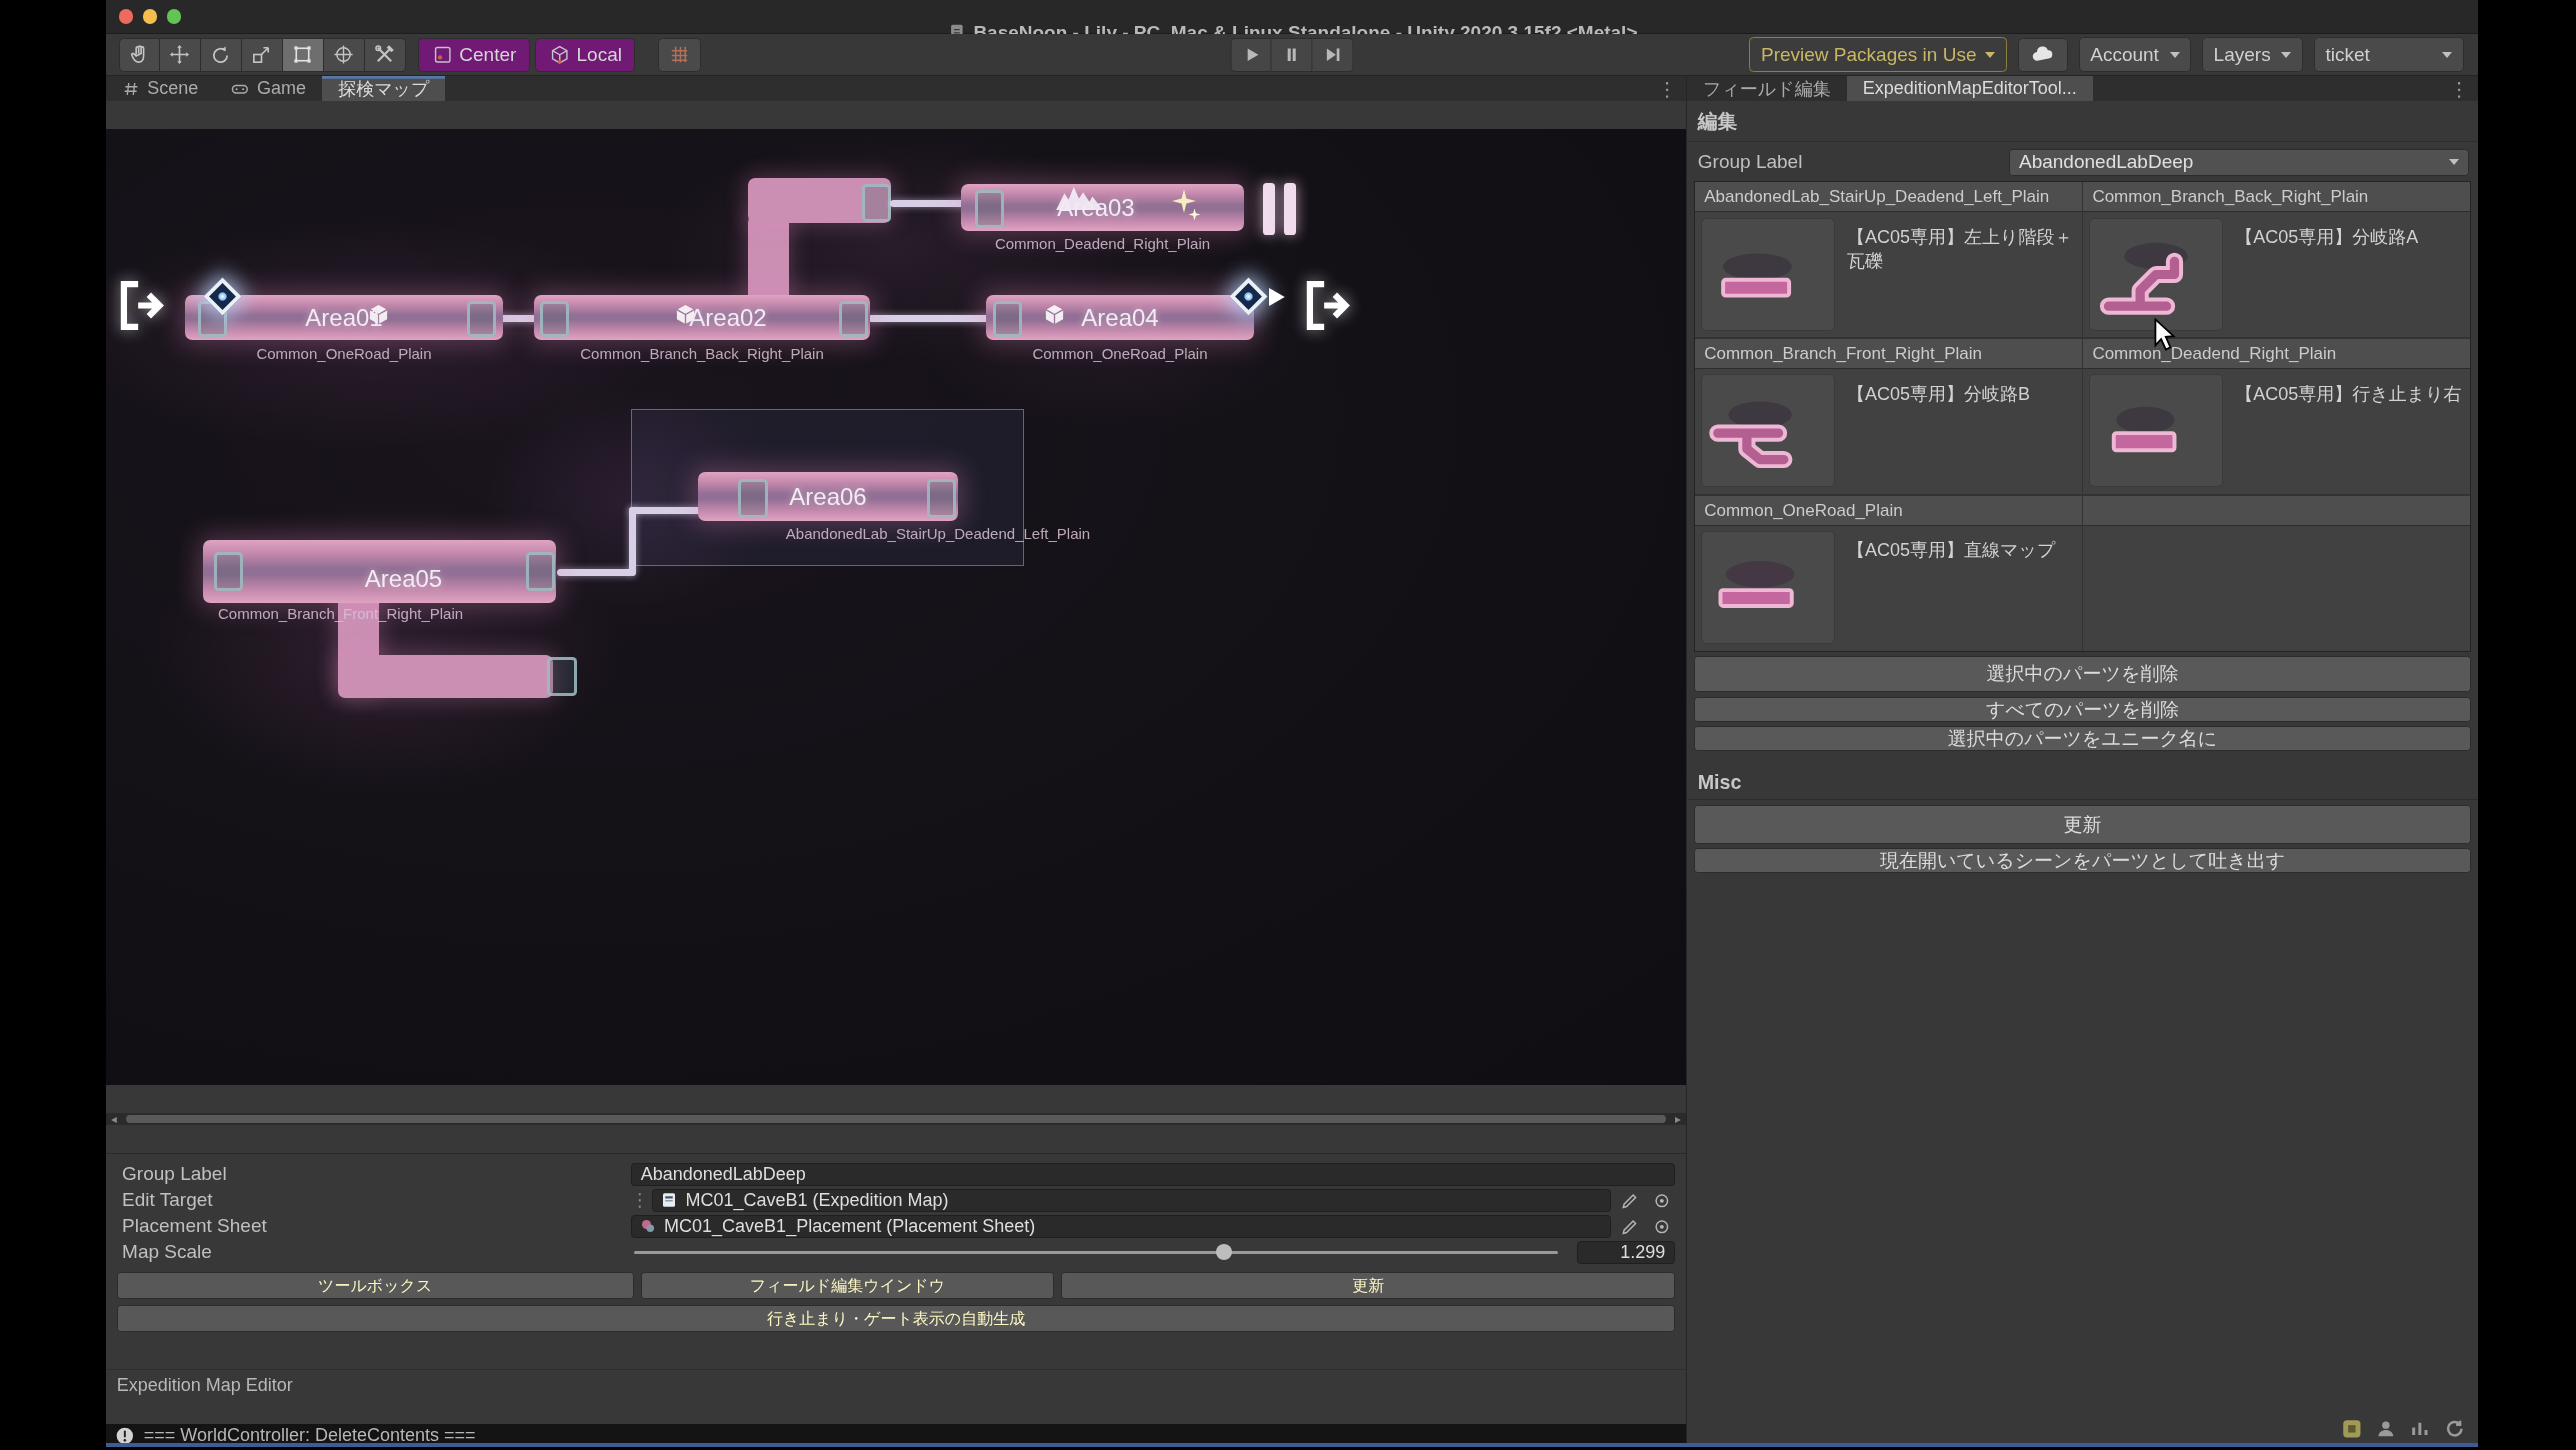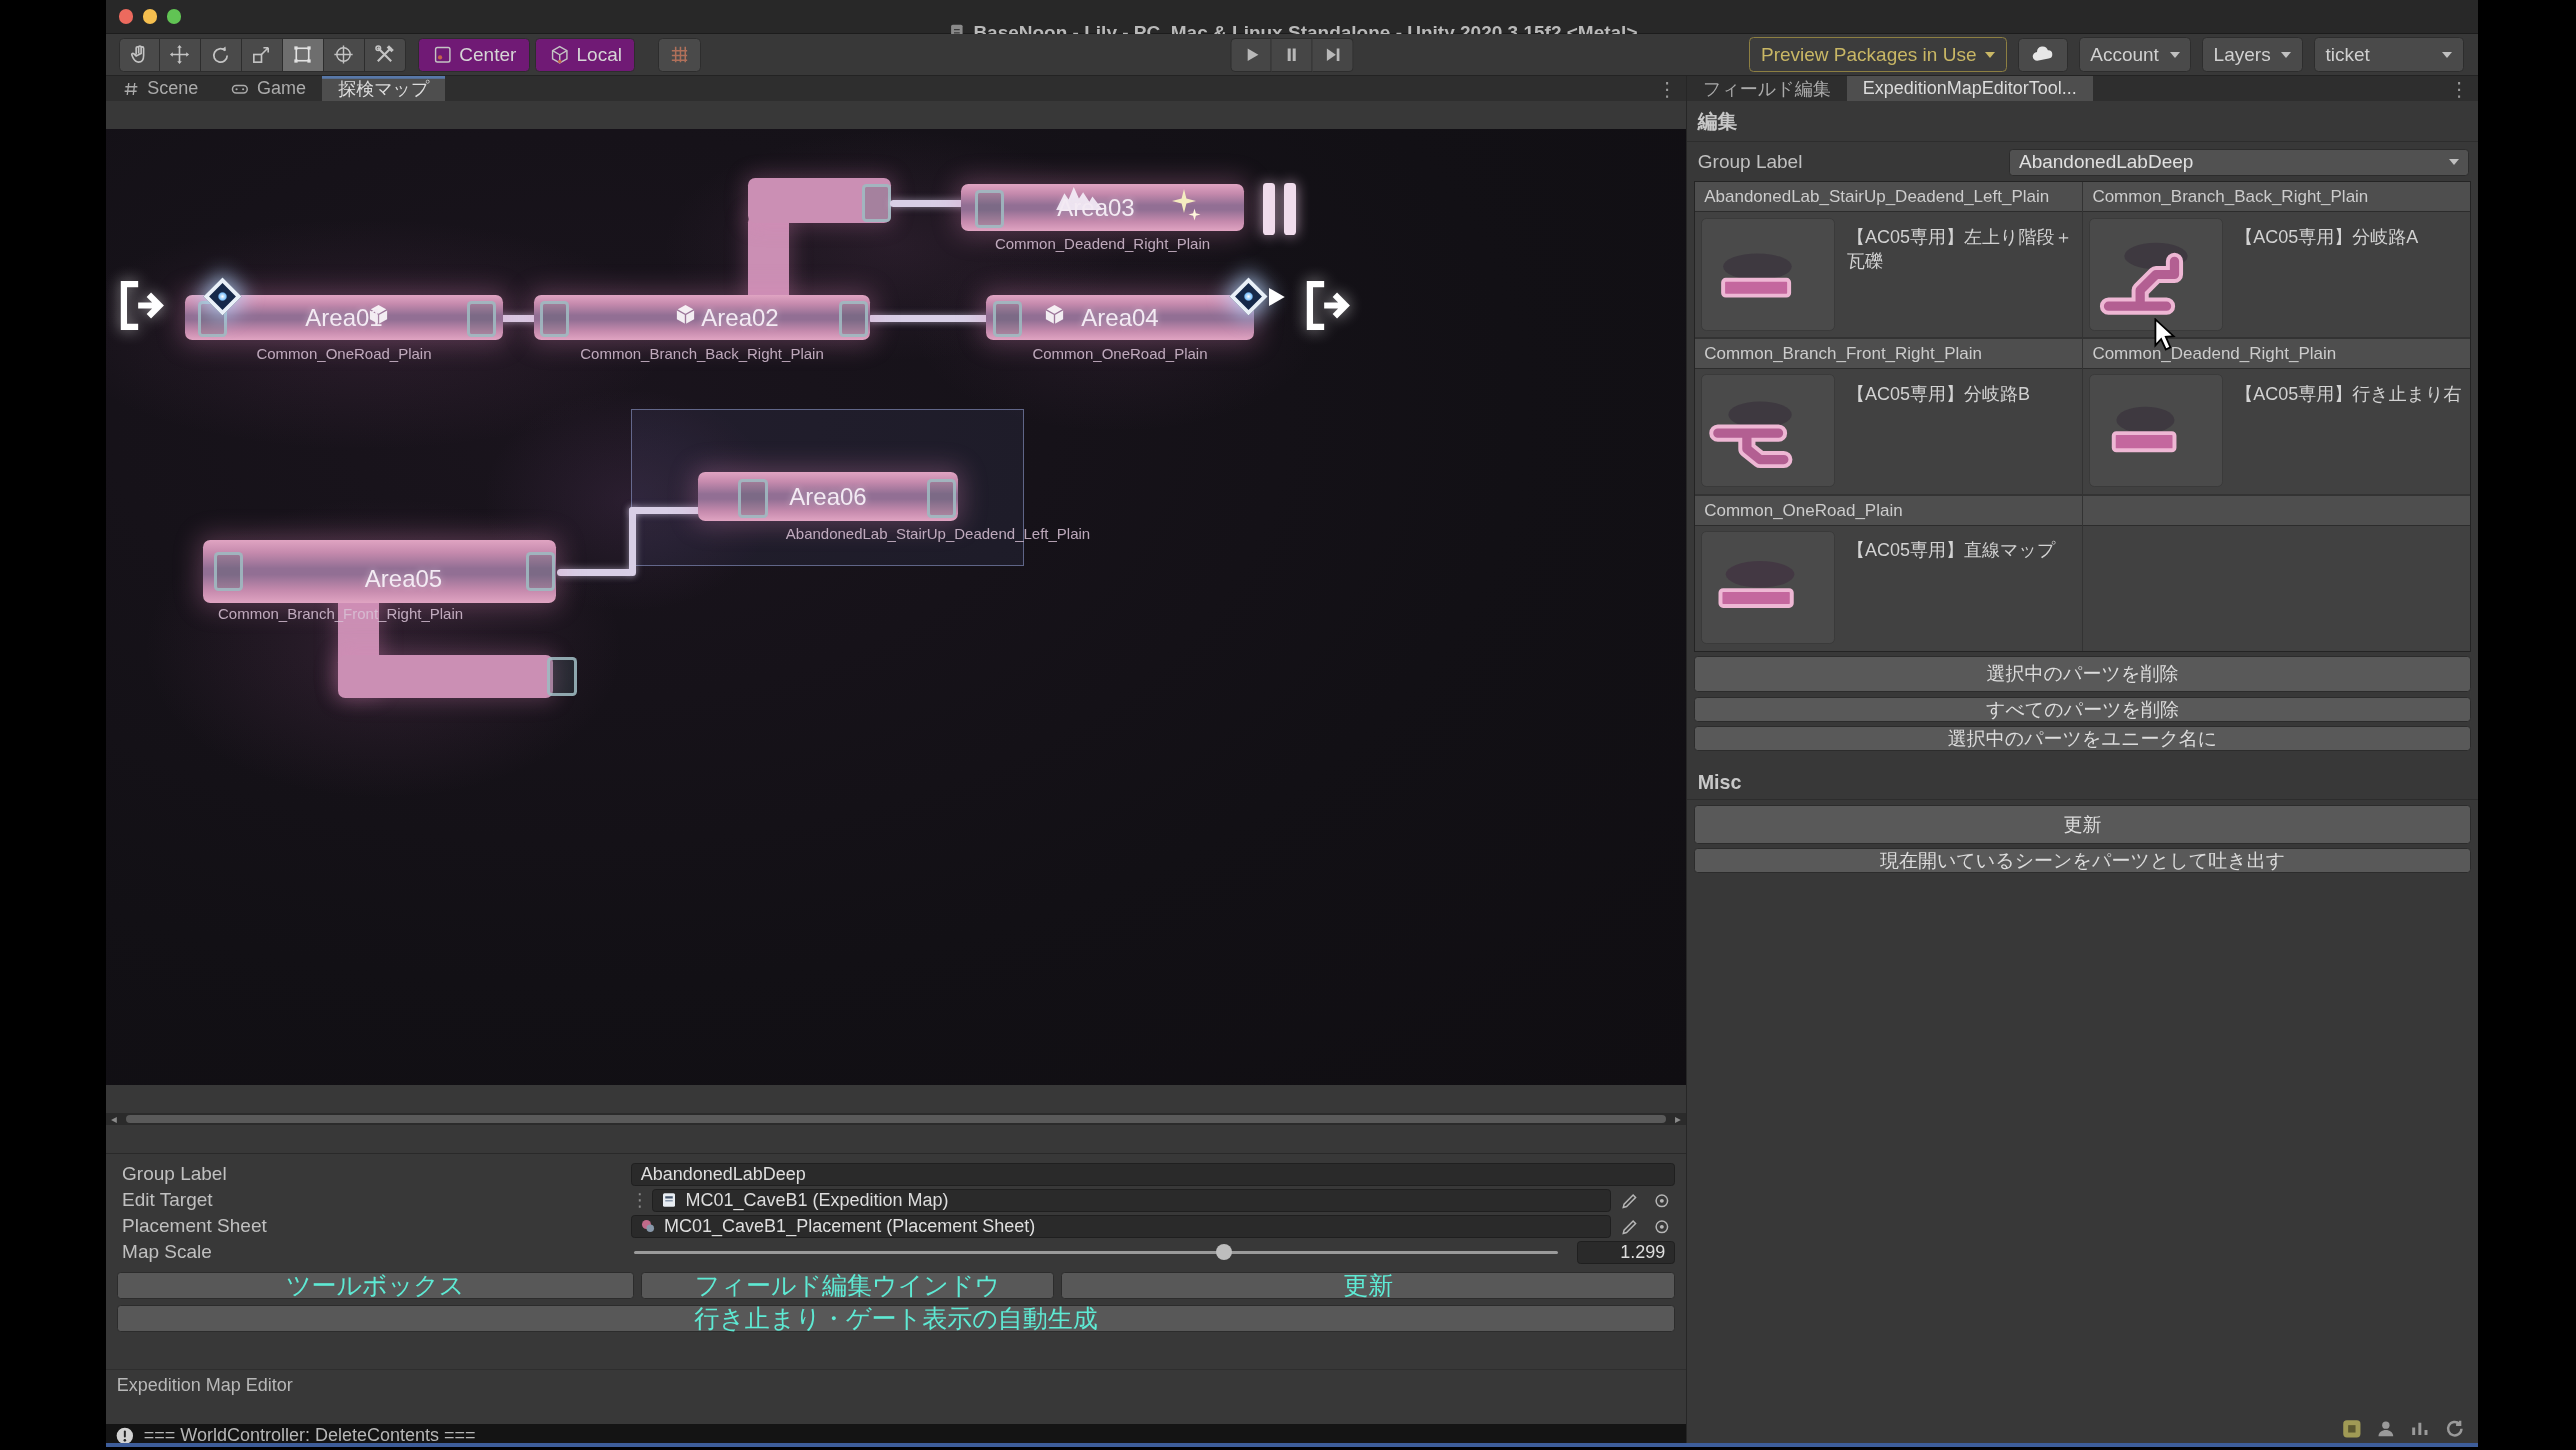--- a/index.html
+++ b/index.html
@@ -77,21 +77,21 @@
   .plabel { width: 514px; color: #c0c0c0; padding-left: 5.4px; }
   .pvalue { flex: 1; display: flex; align-items: center; gap: 5.4px; }
   .text-field { flex: 1; background: #2a2a2a; border: 0.9px solid #1f1f1f; border-radius: 3.6px; height: 23px; line-height: 21.5px; padding: 0 9px; font-size: 18px; color: #dedede; white-space: nowrap; overflow: hidden; }
   .obj-field { flex: 1; display: flex; align-items: center; gap: 7.2px; background: #2a2a2a; border: 0.9px solid #1f1f1f; border-radius: 3.6px; height: 23px; padding: 0 7.2px; font-size: 18px; color: #dedede; white-space: nowrap; overflow: hidden; }
   .mini-ico { width: 27px; height: 23px; display: flex; align-items: center; justify-content: center; }
   .drag-dots { color: #8a8a8a; font-size: 18px; width: 16px; text-align: center; }
   .slider-track { flex: 1; height: 3.6px; background: #9a9a9a; border-radius: 1.8px; position: relative; margin: 0 14.3px 0 3.6px; }
   .slider-handle { position: absolute; left: 63%; top: -6.3px; width: 16px; height: 16px; border-radius: 50%; background: #bdbdbd; }
   .slider-val { width: 98px; background: #2a2a2a; border: 0.9px solid #1f1f1f; border-radius: 3.6px; height: 23px; line-height: 21.5px; text-align: right; padding: 0 9px; font-size: 18px; color: #dedede; }
   .btn-row { display: flex; gap: 7.2px; margin-top: 6.3px; }
-  .ubtn { background: #585858; border: 0.9px solid #2c2c2c; border-radius: 3.6px; height: 27px; line-height: 25px; text-align: center; font-size: 25px; color: #5eead4; }
+  .ubtn { background: #585858; border: 0.9px solid #2c2c2c; border-radius: 3.6px; height: 27px; line-height: 25px; text-align: center; font-size: 16px; color: #fef9c3; }
   .footer-label { flex: none; font-size: 18px; color: #b8b8b8; padding: 4.5px 10.7px; border-top: 0.9px solid #2e2e2e; height: 27px; }
   .statusbar { flex: none; height: 23px; background: #141414; display: flex; align-items: center; gap: 9px; padding: 0 9px; font-size: 18px; color: #b6b6b6; }
 
   
   .rp-header { font-size: 19.7px; font-weight: bold; color: #c8c8c8; padding: 7.2px 10.7px 5.4px; border-bottom: 0.9px solid #2d2d2d; }
   .rp-row { display: flex; align-items: center; padding: 7.2px 9px 5.4px; font-size: 19px; }
   .rp-row .lbl { width: 313px; color: #c0c0c0; padding-left: 1.8px; }
   .rp-dd { flex: 1; display: flex; align-items: center; justify-content: space-between; background: #515151; border: 0.9px solid #2c2c2c; border-radius: 3.6px; height: 27px; padding: 0 9px; font-size: 19px; color: #e0e0e0; }
   .seg-tabs { display: flex; margin: 3.6px 7.2px 5.4px; border: 0.9px solid #2a2a2a; }
   .seg { flex: 1; height: 29px; line-height: 29px; text-align: center; font-size: 19px; color: #cfcfcf; background: #464646; }
@@ -301,21 +301,21 @@
         <div class="area-label" style="left:79px;top:175px;width:318px">Area01</div>
         <div class="area-sub" style="left:79px;top:216px;width:318px">Common_OneRoad_Plain</div>
 
         <div class="map-bar" style="left:428px;top:166px;width:336px;height:45px"></div>
         <div class="port" style="left:434px;top:172px;width:29px;height:36px"></div>
         <div class="port" style="left:733px;top:172px;width:29px;height:36px"></div>
         <svg class="cube-icon" style="left:568px;top:174px" width="23" height="23" viewBox="0 0 24 24">
             <path d="M12 2l9 5v10l-9 5-9-5V7z" fill="rgba(255,255,255,0.88)"></path>
             <path d="M3 7l9 5 9-5M12 12v10" stroke="#9b7599" stroke-width="1.4" fill="none"></path>
           </svg>
-        <div class="area-label" style="left:440px;top:175px;width:388px">Area02</div>
+        <div class="area-label" style="left:428px;top:175px;width:388px">Area02</div>
         <div class="area-sub" style="left:428px;top:216px;width:336px">Common_Branch_Back_Right_Plain</div>
 
         <div class="map-bar" style="left:855px;top:55px;width:283px;height:47px"></div>
         <div class="port" style="left:869px;top:61px;width:29px;height:38px"></div>
         <svg class="mtn-icon" style="left:948px;top:55px" width="52" height="27" viewBox="0 0 48 26">
             <path d="M1 25L9 9l4 6 5-12 5 11 4-6 6 9 3-5 10 13z" fill="rgba(245,240,250,0.9)"></path>
           </svg>
         <svg class="spark-icon" style="left:1060px;top:57px" width="36" height="36" viewBox="0 0 24 24">
             <path d="M12 2l1.6 6.4L20 10l-6.4 1.6L12 18l-1.6-6.4L4 10l6.4-1.6z" fill="#f5ecc0"></path>
             <path d="M19 15l.9 3.1L23 19l-3.1.9L19 23l-.9-3.1L15 19l3.1-.9z" fill="#fff7dc"></path>

